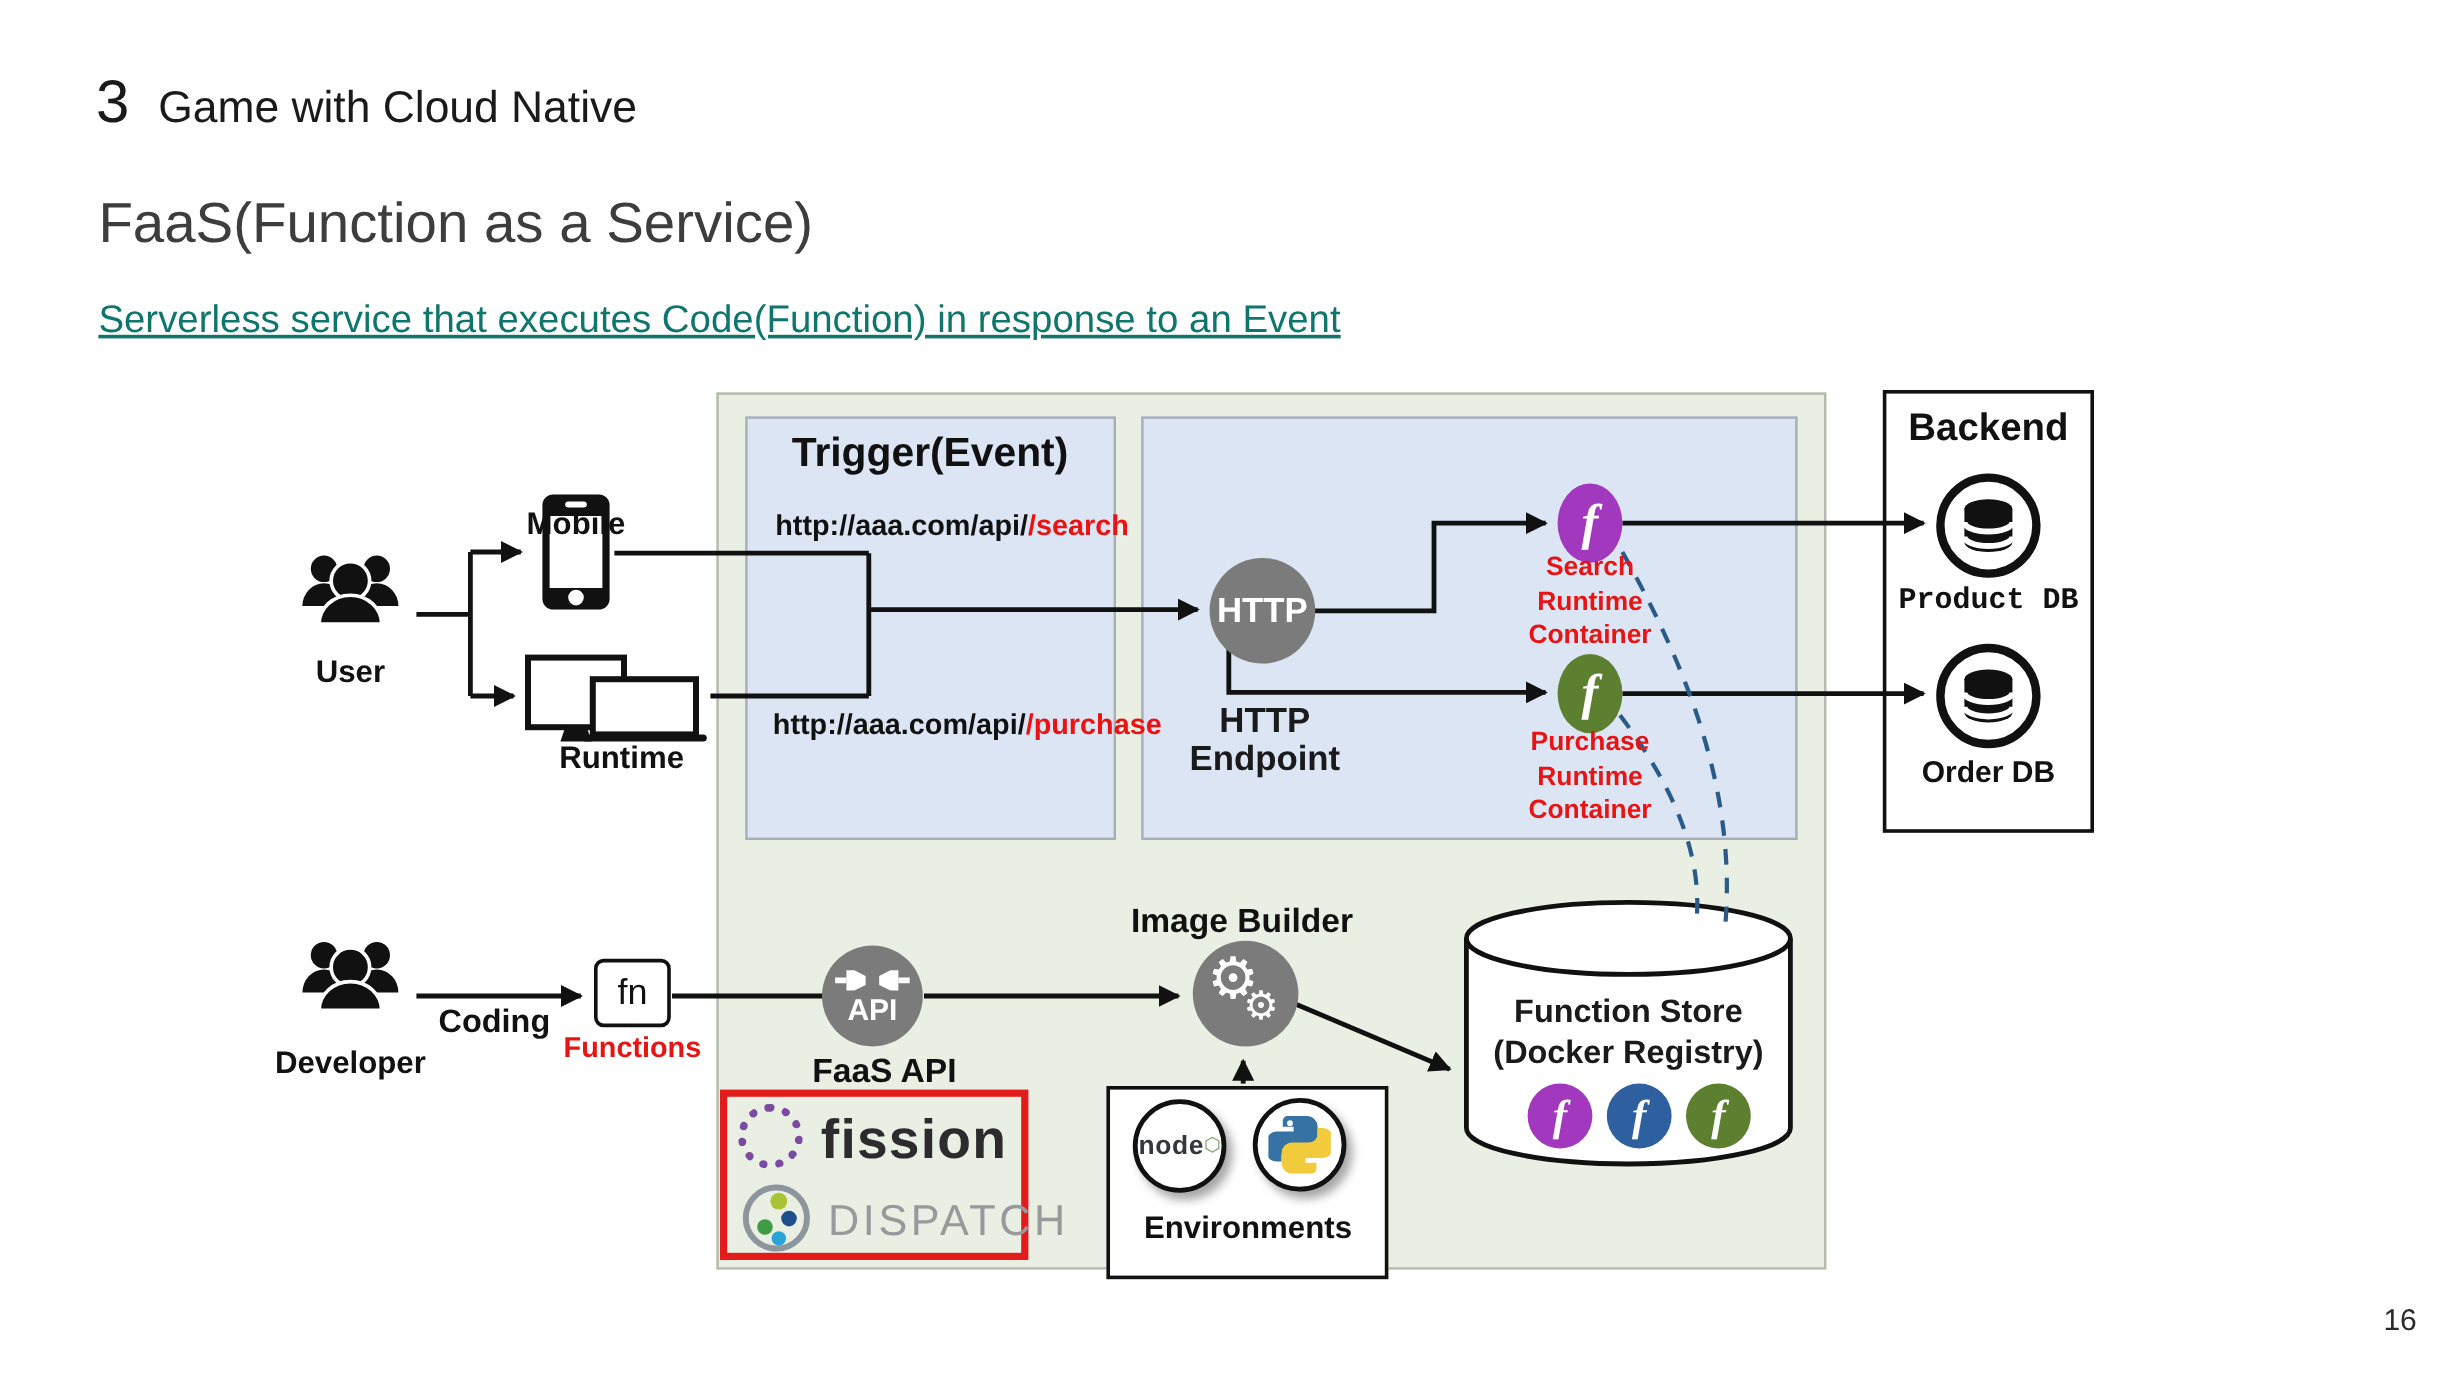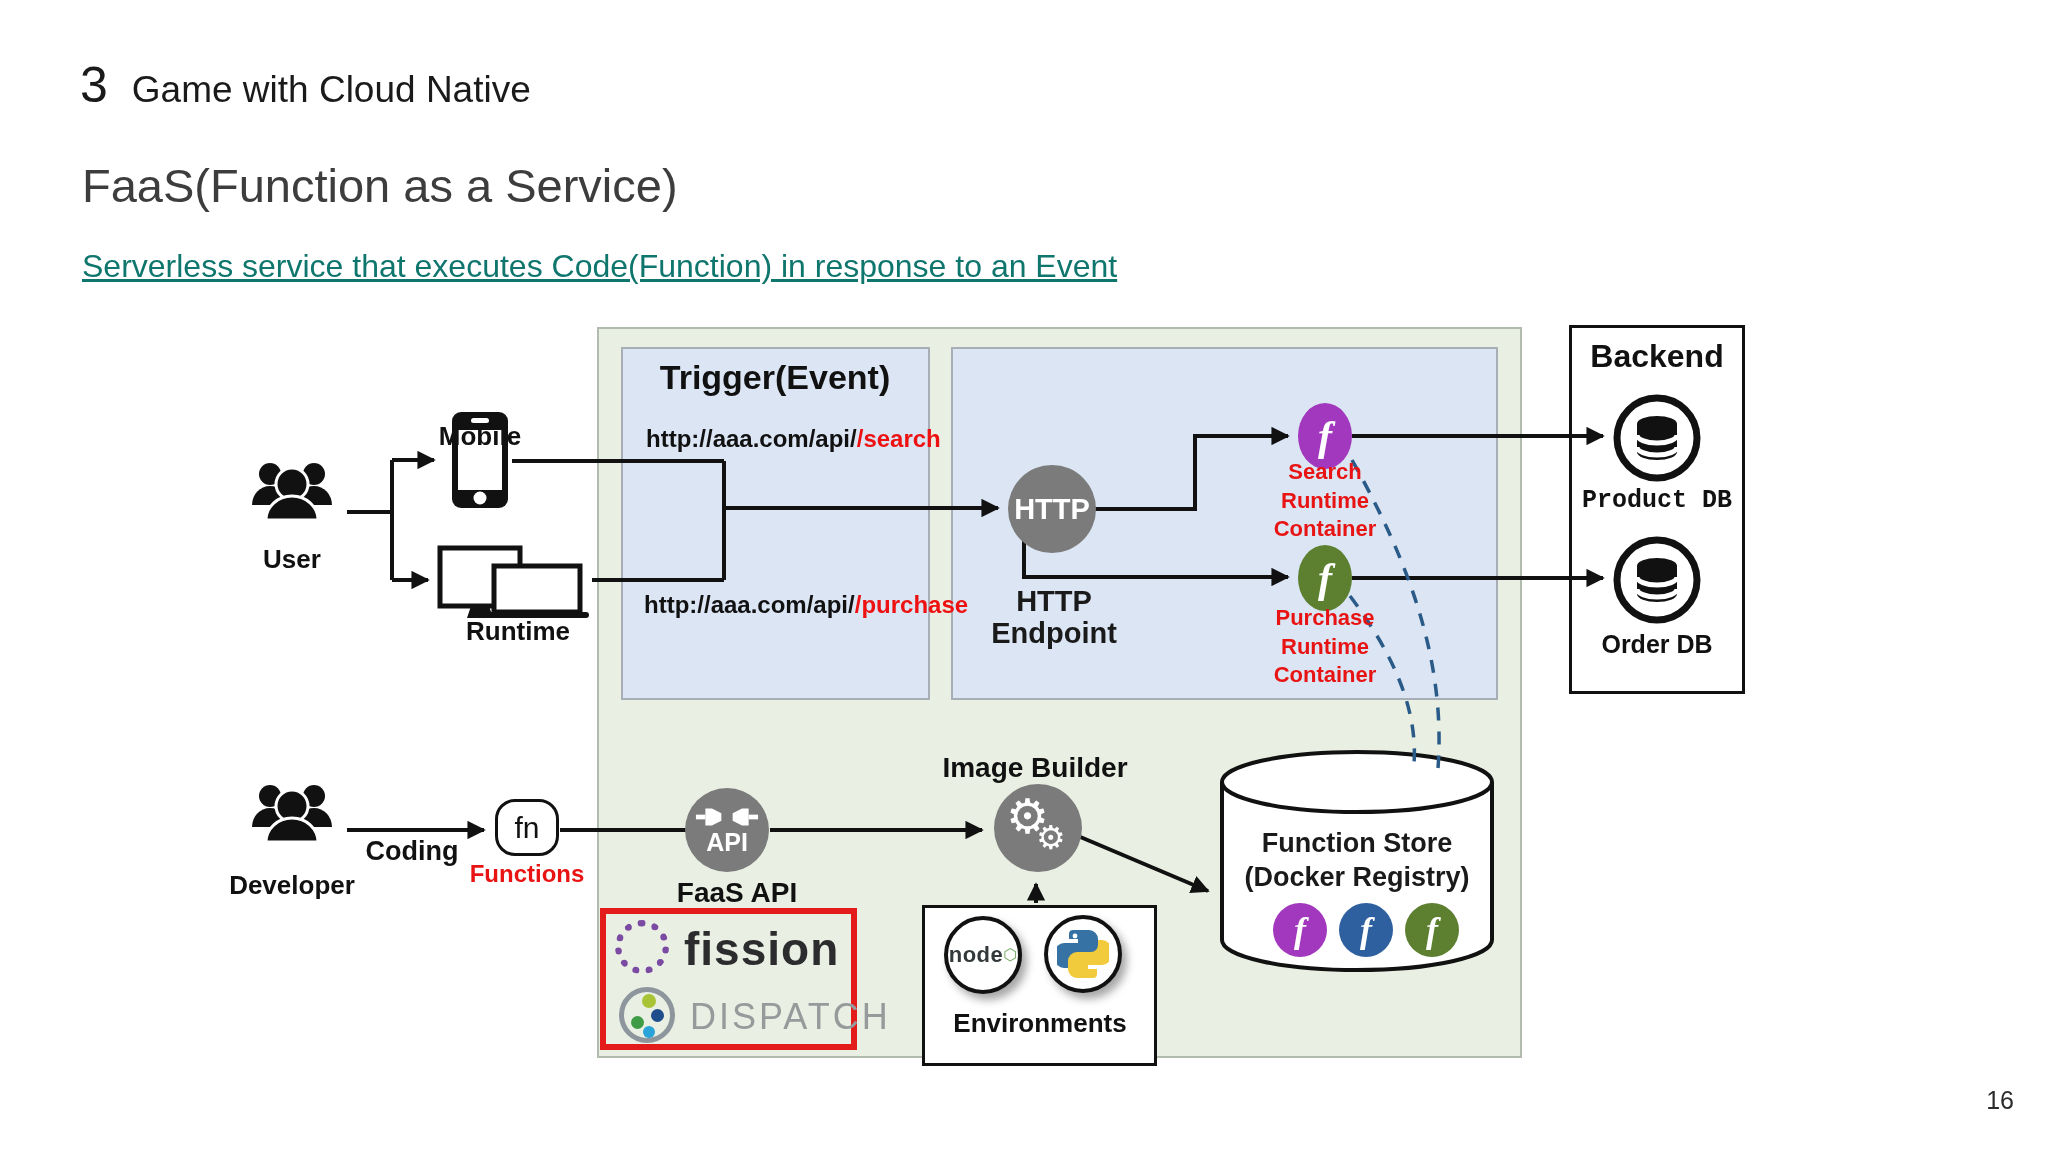--- a/index.html
+++ b/index.html
@@ -27,21 +27,21 @@
   .lbl{font-weight:bold;color:#111;}
   .url{font-size:24px;font-weight:bold;color:#111;white-space:nowrap;}
   .url .red-path{color:#ee1111;}
   .red-lbl{color:#e81414;font-weight:bold;}
   .stack{line-height:28.5px;font-size:22px;}
   
   .gray-circle{background:#7b7b7b;border-radius:50%;display:flex;align-items:center;justify-content:center;flex-direction:column;color:#fff;font-weight:bold;}
   .f-ellipse{border-radius:50%;display:flex;align-items:center;justify-content:center;color:#fff;
              font-family:"Liberation Serif", serif;font-style:italic;font-weight:bold;}
   .purple{background:#a238bd;} .olive{background:#5c8030;} .fblue{background:#2e5f9e;}
-  .fn-box{left:495px;top:799px;width:64px;height:57px;background:#fff;border:3px solid #111;border-radius:20px;
+  .fn-box{left:495px;top:799px;width:64px;height:57px;background:#fff;border:3px solid #111;border-radius:8px;
           box-sizing:border-box;display:flex;align-items:center;justify-content:center;font-size:30px;color:#111;}
   .logo-circle{border-radius:50%;background:#fff;box-sizing:border-box;display:flex;align-items:center;justify-content:center;}
   .shadowed{box-shadow:5px 6px 8px rgba(0,0,0,0.35);}
   .fission-ring{left:615px;top:920px;width:54px;height:54px;border:7px dotted #7b4aa2;border-radius:50%;box-sizing:border-box;}
   .fission-text{left:684px;top:922px;font-size:46px;font-weight:bold;color:#2c2c2e;letter-spacing:1px;}
   .dispatch-ring{left:619px;top:987px;width:56px;height:56px;border:5px solid #8d969c;border-radius:50%;box-sizing:border-box;}
   .dispatch-dot{position:absolute;border-radius:50%;}
   .dispatch-text{left:690px;top:996px;font-size:36px;color:#97999b;letter-spacing:3px;font-weight:500;}
   .node-word{font-size:22px;font-weight:bold;color:#33393b;letter-spacing:0.5px;}
   .node-hex{font-size:16px;color:#6fa25c;line-height:8px;}

